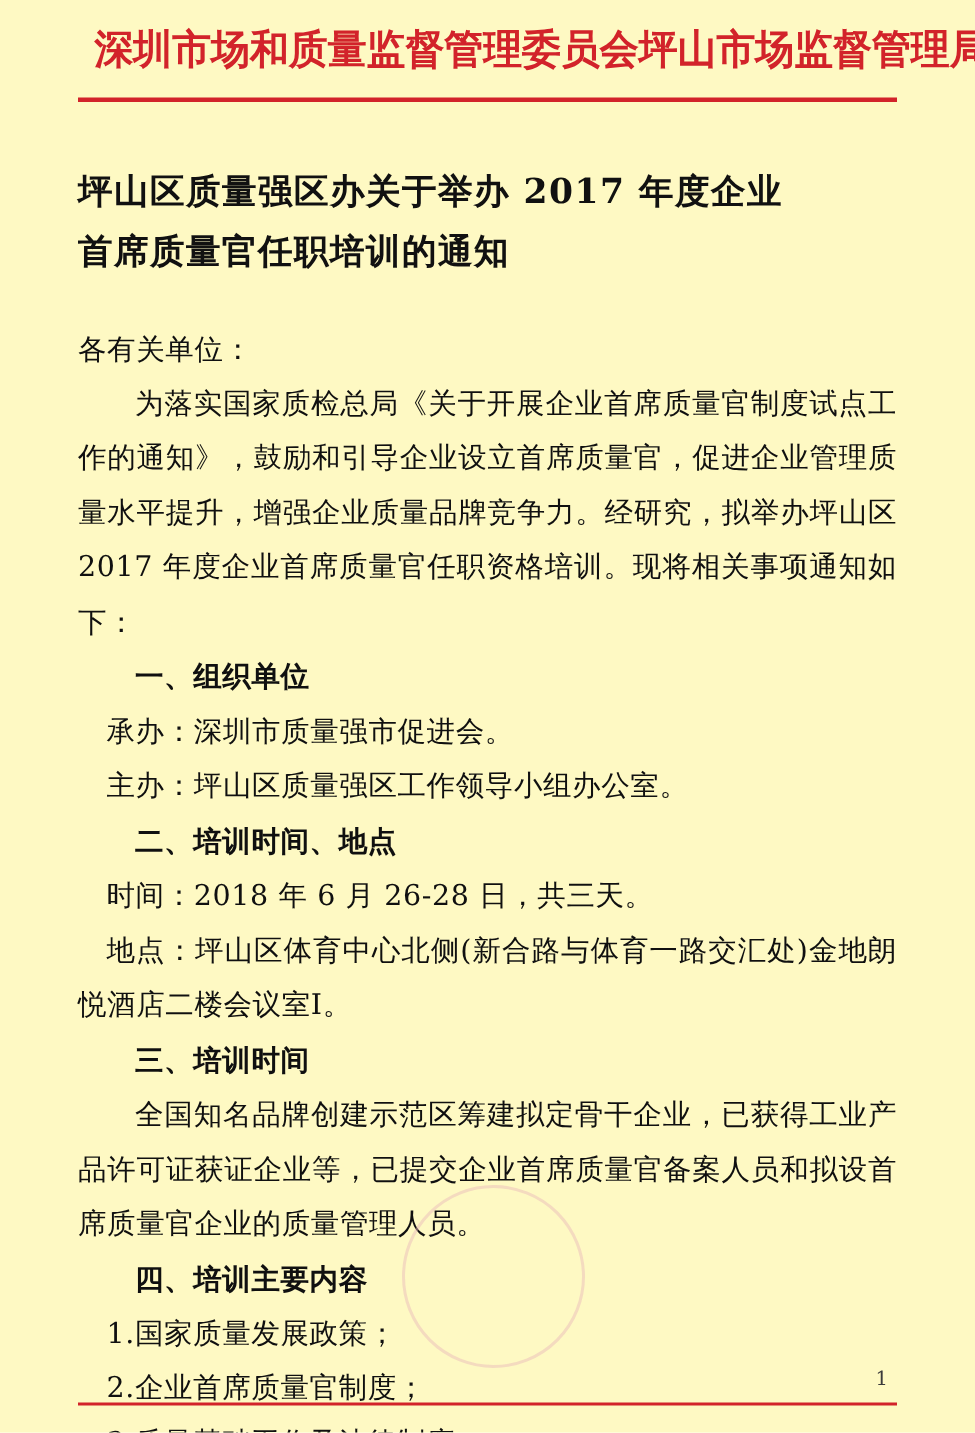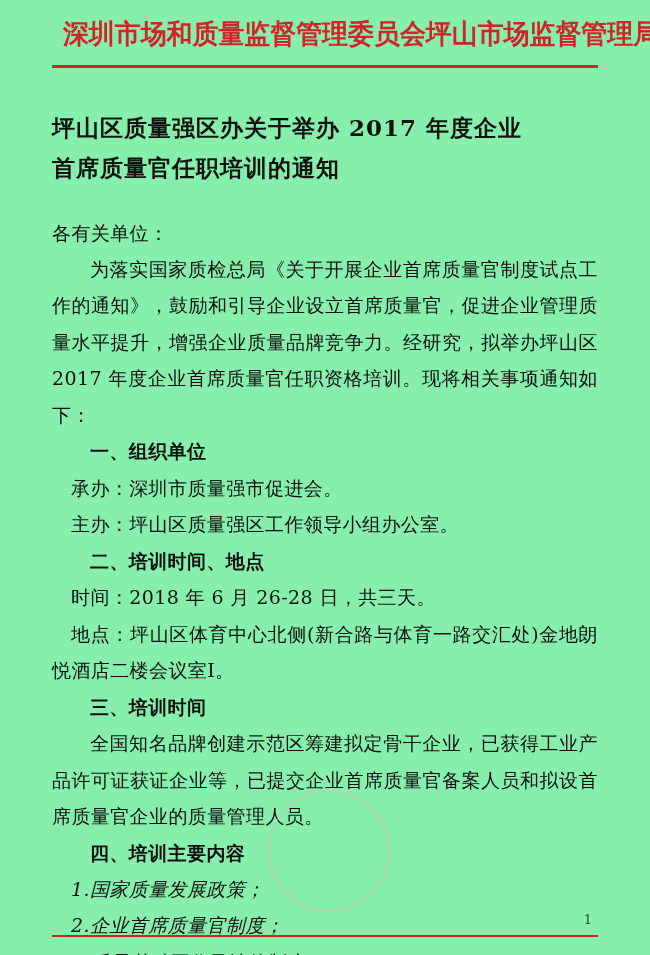--- a/index.html
+++ b/index.html
@@ -13,21 +13,21 @@
     font-family: "DejaVu Serif", serif;
     overflow: hidden;
     position: relative;
   }
   .page {
     position: relative;
     width: 650px;
     height: 955px;
     box-sizing: border-box;
     padding: 0 52px;
-    background: #86efac;
+    background: #fef9c3;
   }
 
   
   .masthead {
     padding-top: 18px;
     text-align: center;
   }
   .masthead-title {
     color: #d2232a;
     font-family: "DejaVu Serif", serif;
@@ -78,21 +78,20 @@
   }
   .p-heading {
     text-indent: 2em;
     font-weight: bold;
   }
   .p-sub {
     text-indent: 1em;
   }
   .p-item {
     text-indent: 1em;
-    font-style: italic;
   }
 
   
   .seal {
     position: absolute;
     left: 268px;
     top: 790px;
     width: 118px;
     height: 118px;
     border: 2px solid #e9b6bb;

